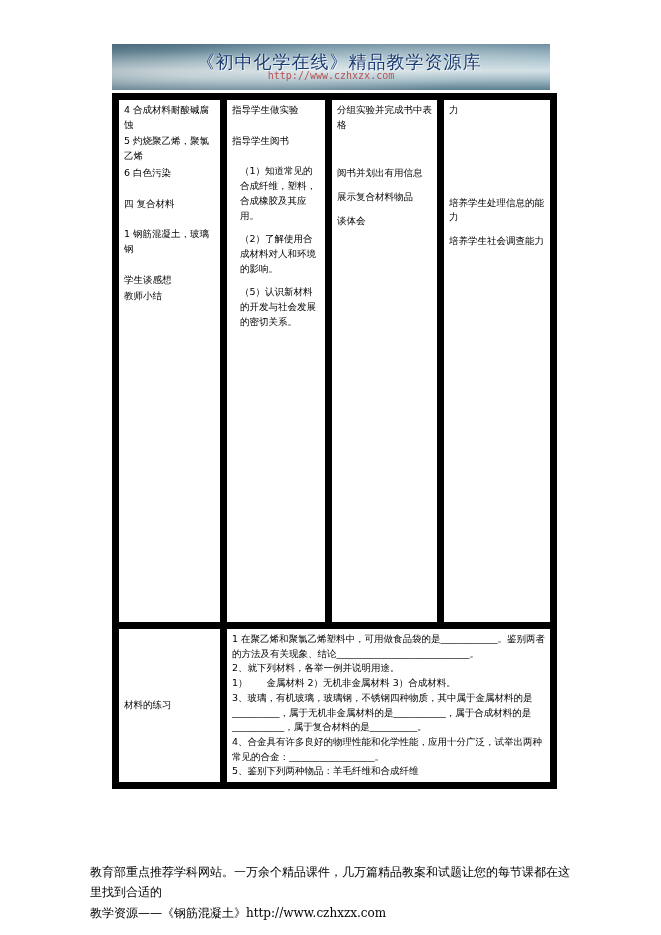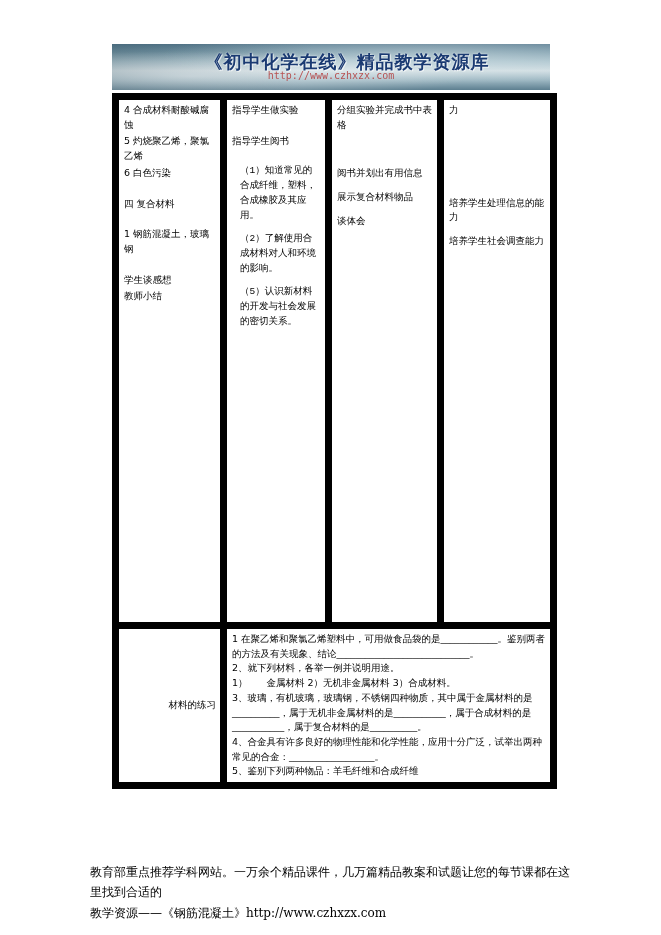--- a/index.html
+++ b/index.html
@@ -43,26 +43,26 @@
     content: "";
     position: absolute;
     left: 0; top: 0; right: 0; bottom: 0;
     background:
       radial-gradient(ellipse at 18% 70%, rgba(255,255,255,.45) 0%, rgba(255,255,255,0) 55%),
       radial-gradient(ellipse at 72% 25%, rgba(255,255,255,.30) 0%, rgba(255,255,255,0) 60%),
       linear-gradient(105deg, rgba(40,70,85,.35) 0%, rgba(255,255,255,0) 45%);
   }
   .banner-title {
     position: absolute;
-    left: 16px;
+    left: 8px;
     top: 6px;
     width: 438px;
     text-align: center;
     font-family: "DejaVu Serif", "Liberation Serif", serif;
-    font-weight: bold;
+    font-weight: normal;
     font-size: 18px;
     letter-spacing: 1px;
     color: #1a3a72;
     text-shadow: 0 0 2px rgba(255,255,255,.8), 1px 1px 0 rgba(255,255,255,.6);
     white-space: nowrap;
   }
   .banner-url {
     position: absolute;
     left: 0;
     top: 26px;
@@ -99,27 +99,27 @@
 
   .cellblock p {
     margin: 0 0 9px 0;
   }
   .cellblock p.tight {
     margin-bottom: 2px;
   }
   .cellblock p.gap {
     margin-bottom: 16px;
   }
-  .indent1 { padding-left: 8px; font-family: Liberation Mono, monospace; }
+  .indent1 { padding-left: 8px; }
 
   .row-top td { height: 516px; }
 
   
   .practice-label {
-    text-align: right;
+    text-align: left;
     vertical-align: middle !important;
   }
   .practice-body {
     line-height: 1.72;
     font-size: 9.5px;
   }
   .practice-body p { margin: 0; }
 
   
   .footer {

